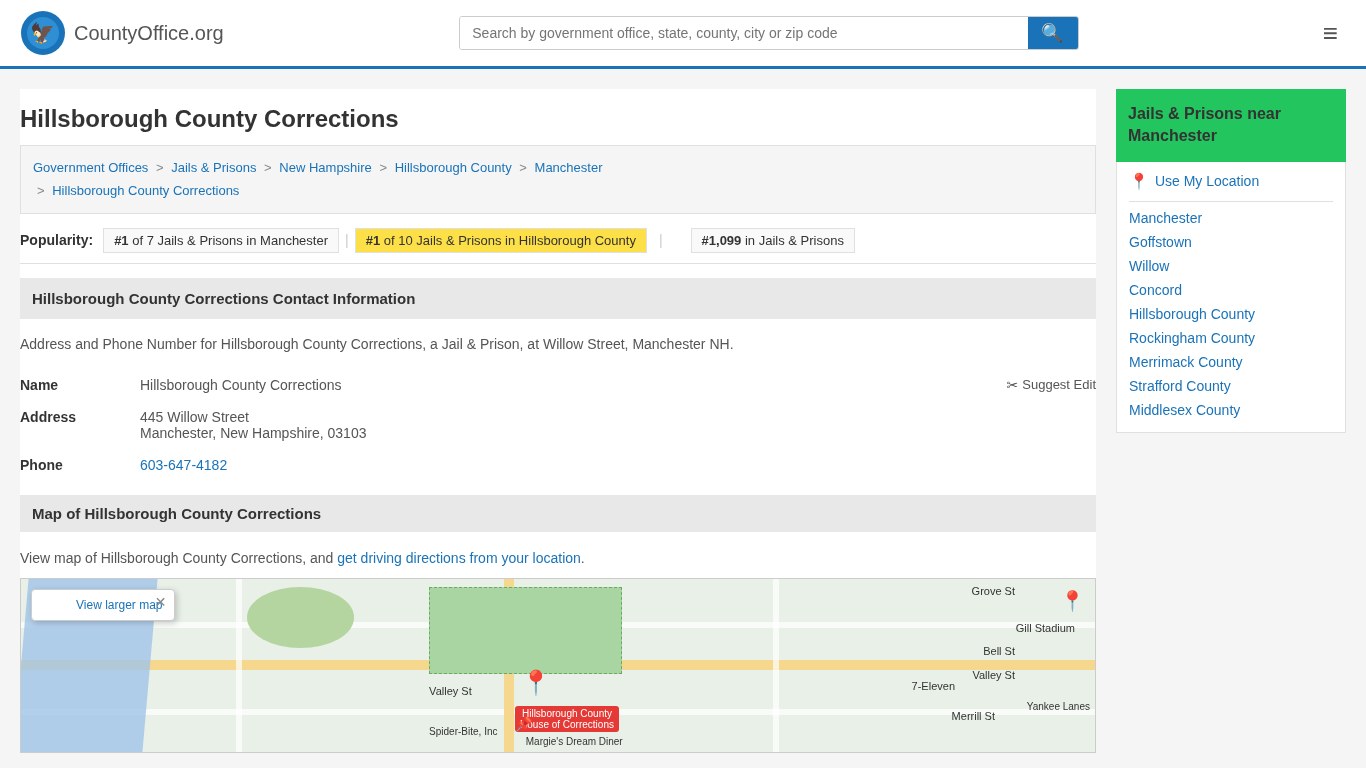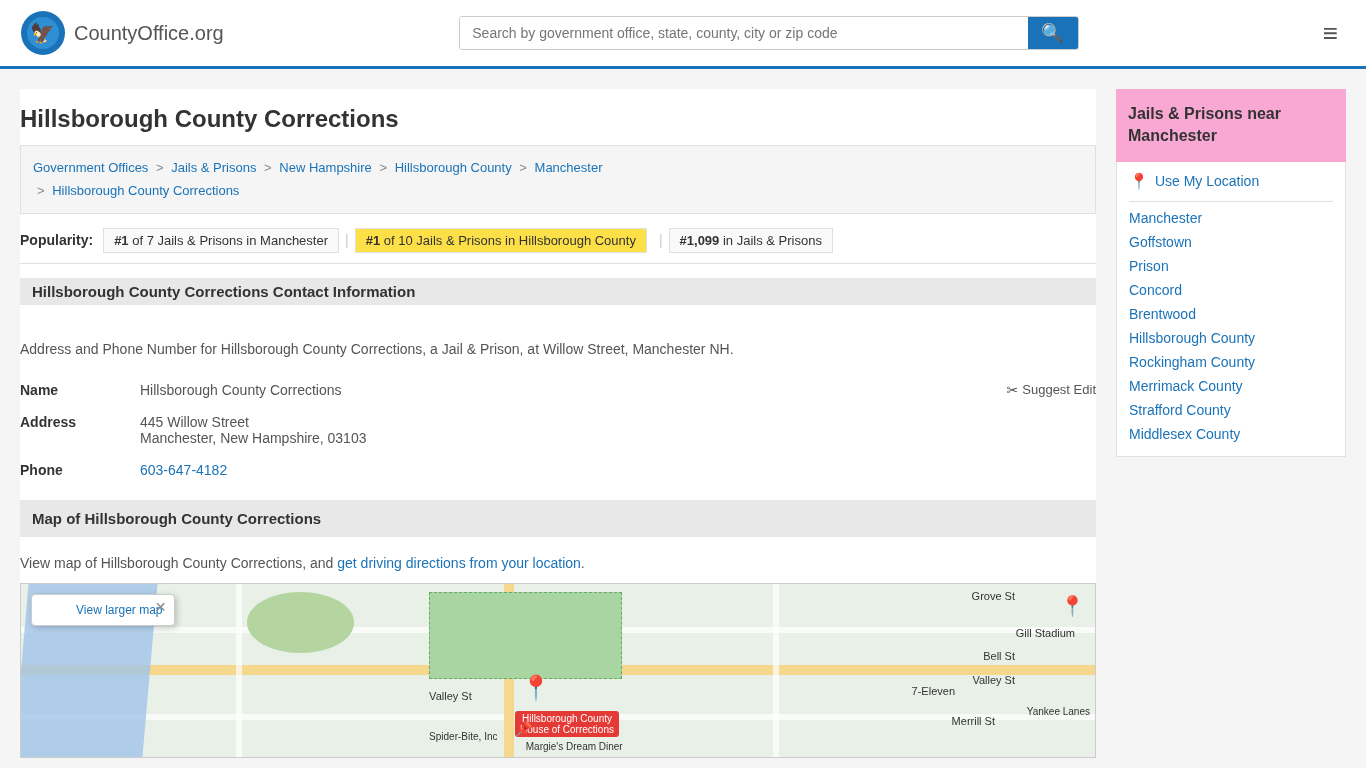--- a/index.html
+++ b/index.html
@@ -304,26 +304,26 @@
       <span id="popularity-label" style="font-weight:bold;margin-right:4px;">Popularity:</span>
       <span class="pop-item" style="padding:4px 10px;border:1px solid #e0e0e0;background:#f9f9f9;font-size:13px;">
         <strong>#1</strong> of 7 Jails &amp; Prisons in Manchester
       </span>
       <span style="color:#ccc;">|</span>
       <span class="pop-item" style="padding:4px 10px;border:1px solid #e0e0e0;background:#fde047;font-size:13px;">
         <strong>#1</strong> of 10 Jails &amp; Prisons in Hillsborough County
       </span>
       <br style="flex-basis:100%;height:0;">
       <span style="color:#ccc;">|</span>
-      <span class="pop-item" style="padding:4px 10px;border:1px solid #e0e0e0;background:#f9f9f9;font-size:13px;">
+      <span class="pop-item" style="padding:4px 10px;border:1px solid #e0e0e0;background:#f9f9f9;font-size:13px;margin-left:22px;">
         <strong>#1,099</strong> in Jails &amp; Prisons
       </span>
     </div>
 
-    <div class="section-header" style="background:#e8e8e8;padding:5px 12px;font-size:15px;font-weight:bold;margin-top:14px;margin-bottom:26px;color:#333;">Hillsborough County Corrections Contact Information</div>
+    <div class="section-header" style="background:#e8e8e8;padding:12px 12px;font-size:15px;font-weight:bold;margin-top:14px;margin-bottom:7px;color:#333;">Hillsborough County Corrections Contact Information</div>
     <div id="contact-desc" style="padding:8px 0 14px 0;color:#555;font-size:14px;line-height:1.5;">Address and Phone Number for Hillsborough County Corrections, a Jail &amp; Prison, at Willow Street, Manchester NH.</div>
 
     <table class="info-table">
       <tbody>
           <tr>
         <td style="font-weight:bold;width:120px;color:#333;padding:8px 0;vertical-align:top;">Name</td>
         <td style="padding:8px 0;vertical-align:top;">
           <span style="color:#555;">Hillsborough County Corrections</span>
           <a href="#" id="suggest-edit-btn" style="float:right;color:#555;font-size:13px;cursor:pointer;background:none;border:none;display:inline-flex;align-items:center;gap:4px;text-decoration:none;">
             <span style="font-size:14px;">✂</span>
@@ -393,32 +393,31 @@
 
       <div id="map-popup" style="position:absolute;top:10px;left:10px;background:#fff;border:1px solid #ccc;border-radius:4px;padding:8px 12px;font-size:12px;box-shadow:2px 2px 6px rgba(0,0,0,0.2);max-width:210px;z-index:10;">
         <div style="position:absolute;top:4px;right:8px;cursor:pointer;color:#888;font-size:14px;">✕</div>
         <a href="#" id="map-popup-link" style="color:#1a73b8;text-decoration:none;font-size:12px;">View larger map</a>
       </div>
     </div>
 
   </div>
 
   <div id="sidebar" style="width:230px;flex-shrink:0;">
-    <div id="sidebar-header" style="background:#f9a8d4;padding:14px 12px;font-size:16px;font-weight:bold;color:#333;line-height:1.4;">Jails &amp; Prisons near Manchester</div>
+    <div id="sidebar-header" style="background:#22c55e;padding:14px 12px;font-size:16px;font-weight:bold;color:#333;line-height:1.4;">Jails &amp; Prisons near Manchester</div>
     <div id="sidebar-body" style="background:#fff;border:1px solid #e0e0e0;border-top:none;padding:10px 12px;">
       <a href="#" id="use-my-location" style="display:flex;align-items:center;gap:6px;color:#1a73b8;font-size:14px;cursor:pointer;margin-bottom:10px;text-decoration:none;">
         <span style="font-size:16px;color:#2b4b8c;">📍</span>
         <span>Use My Location</span>
       </a>
       <hr style="border:none;border-top:1px solid #e0e0e0;margin:4px 0;">
       <a href="#" class="sidebar-link" style="display:block;color:#1a73b8;font-size:14px;text-decoration:none;padding:4px 0;">Manchester</a>
       <a href="#" class="sidebar-link" style="display:block;color:#1a73b8;font-size:14px;text-decoration:none;padding:4px 0;">Goffstown</a>
-      <a href="#" class="sidebar-link" style="display:block;color:#1a73b8;font-size:14px;text-decoration:none;padding:4px 0;">Prison</a>
+      <a href="#" class="sidebar-link" style="display:block;color:#1a73b8;font-size:14px;text-decoration:none;padding:4px 0;">Willow</a>
       <a href="#" class="sidebar-link" style="display:block;color:#1a73b8;font-size:14px;text-decoration:none;padding:4px 0;">Concord</a>
-      <a href="#" class="sidebar-link" style="display:block;color:#1a73b8;font-size:14px;text-decoration:none;padding:4px 0;">Brentwood</a>
       <a href="#" class="sidebar-link" style="display:block;color:#1a73b8;font-size:14px;text-decoration:none;padding:4px 0;">Hillsborough County</a>
       <a href="#" class="sidebar-link" style="display:block;color:#1a73b8;font-size:14px;text-decoration:none;padding:4px 0;">Rockingham County</a>
       <a href="#" class="sidebar-link" style="display:block;color:#1a73b8;font-size:14px;text-decoration:none;padding:4px 0;">Merrimack County</a>
       <a href="#" class="sidebar-link" style="display:block;color:#1a73b8;font-size:14px;text-decoration:none;padding:4px 0;">Strafford County</a>
       <a href="#" class="sidebar-link" style="display:block;color:#1a73b8;font-size:14px;text-decoration:none;padding:4px 0;">Middlesex County</a>
     </div>
   </div>
 
 </div>
 

